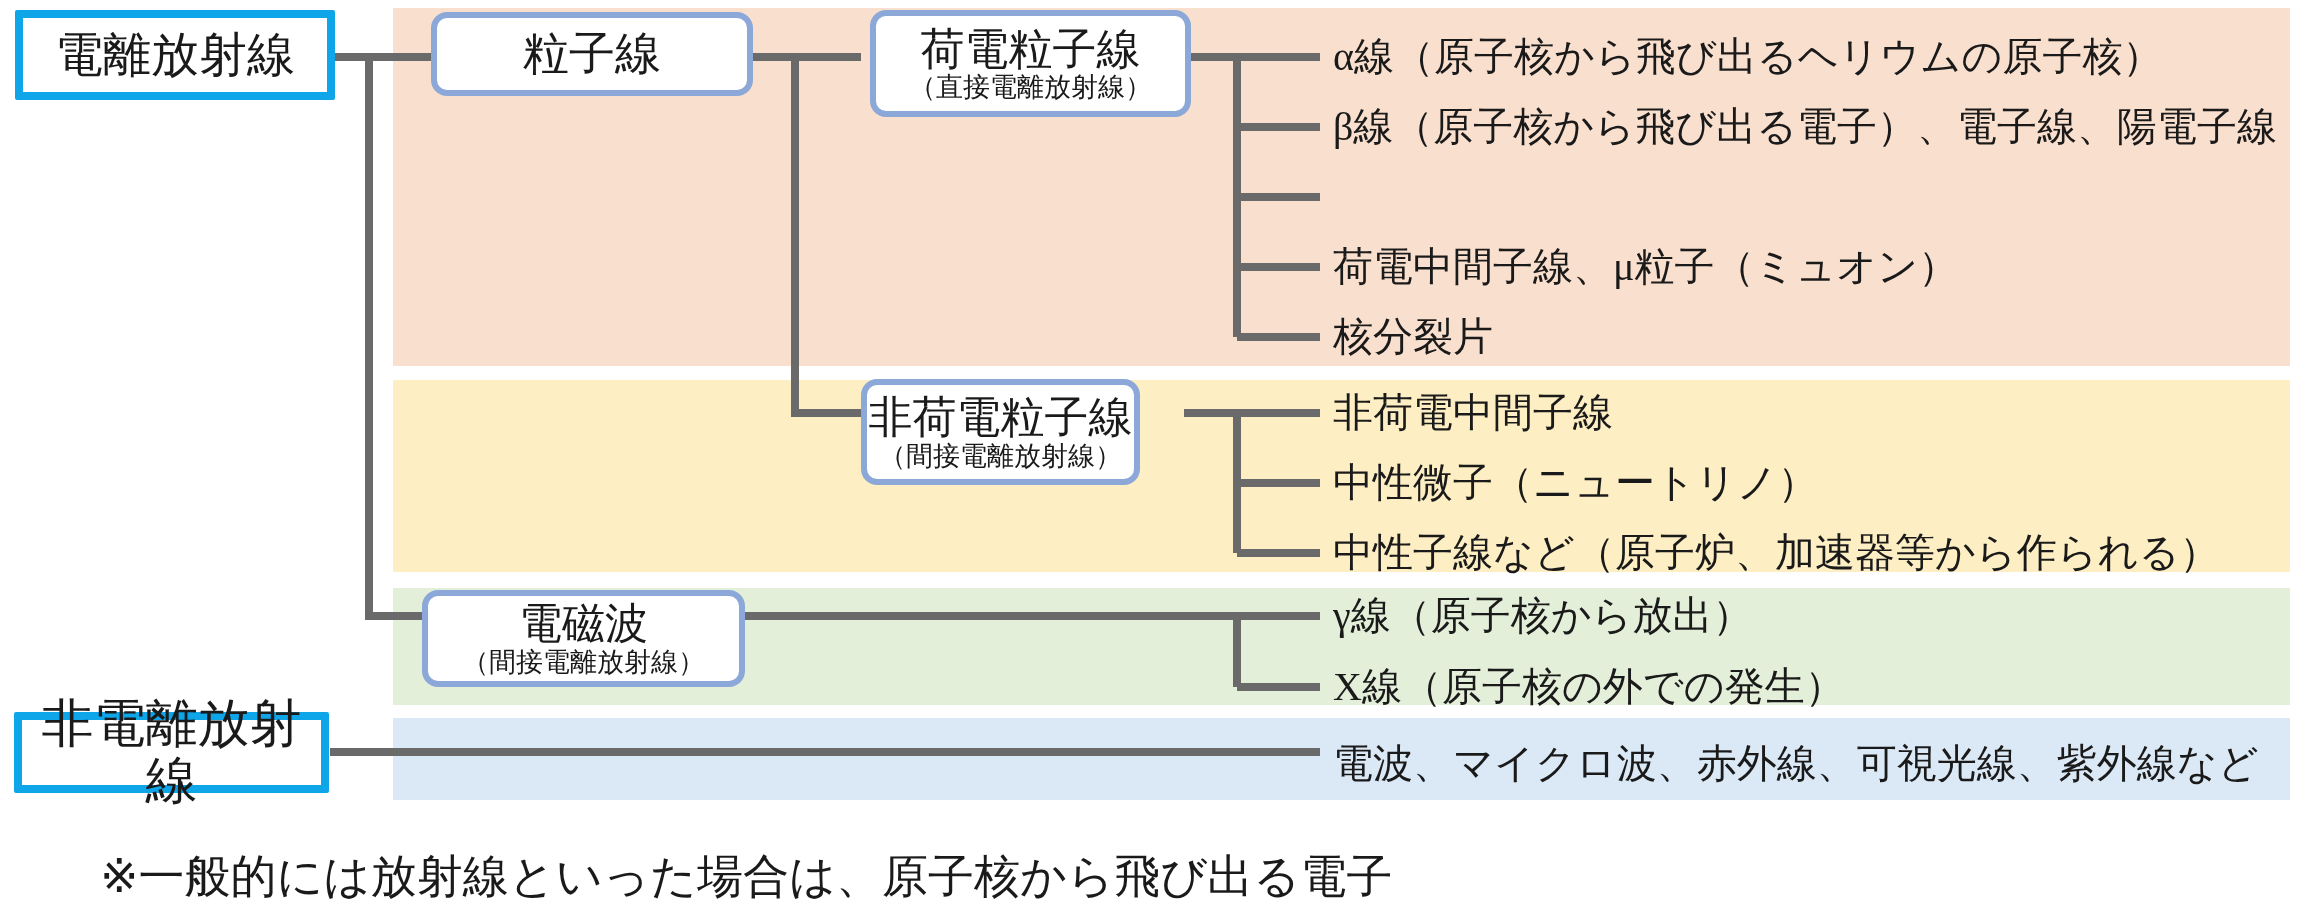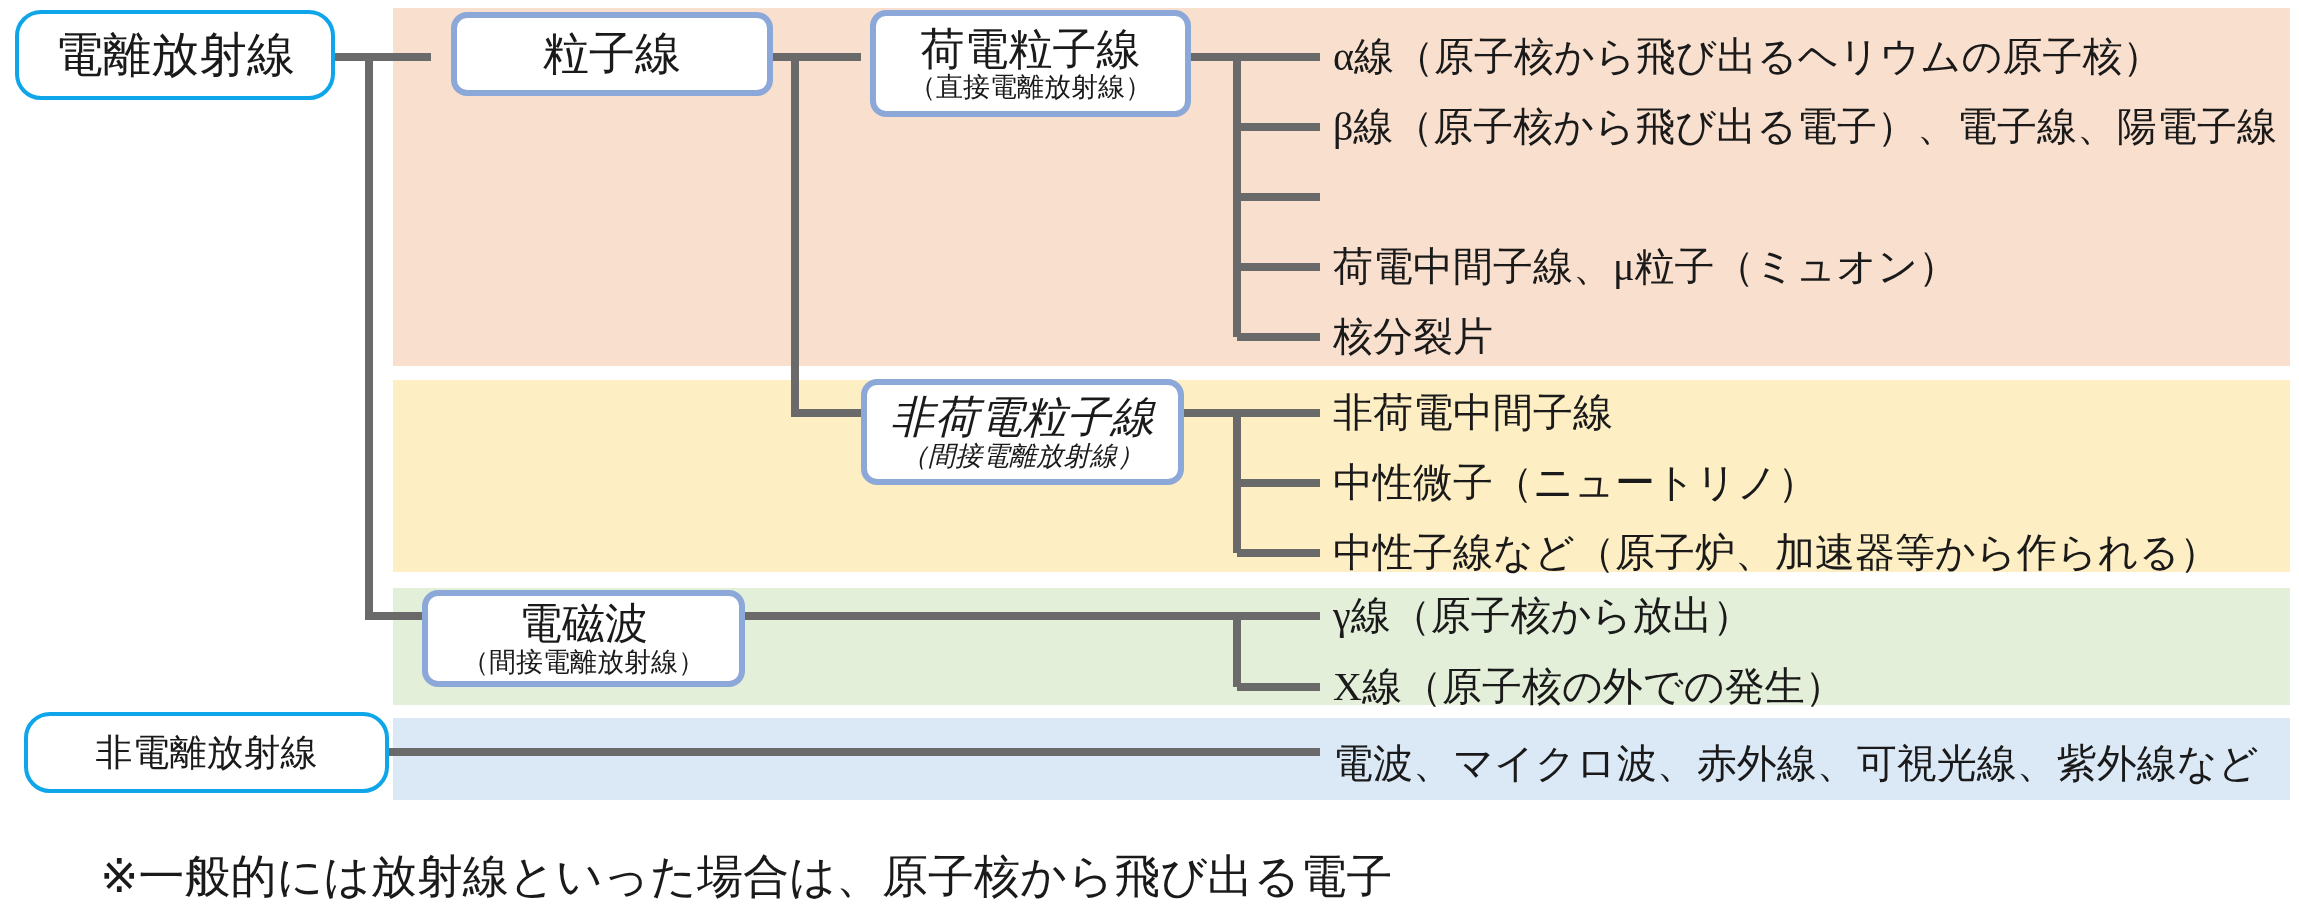--- a/index.html
+++ b/index.html
@@ -25,29 +25,29 @@
     background:#ffffff;
     display:flex;
     flex-direction:column;
     align-items:center;
     justify-content:center;
     text-align:center;
     box-sizing:border-box;
   }
   .node .main{line-height:1.08;}
   .node .sub{line-height:1.05;}
-  .root{border:4px solid #0ea5e9;border-radius:26px;}
+  .root{border:8px solid #0ea5e9;border-radius:2px;}
   .branch{border:6px solid #8ca8d8;border-radius:16px;}
 
   #box-ionizing   {left:15px;  top:10px;  width:320px; height:90px;  font-size:48px;}
-  #box-particle   {left:431px; top:12px;  width:322px; height:84px;  font-size:46px;margin-left:20px;}
+  #box-particle   {left:431px; top:12px;  width:322px; height:84px;  font-size:46px;}
   #box-charged    {left:861px; top:10px;  width:321px; height:107px;margin-left:9px;}
-  #box-uncharged  {left:861px; top:379px; width:323px; height:106px;font-style:italic;}
+  #box-uncharged  {left:861px; top:379px; width:279px; height:106px;}
   #box-em         {left:422px; top:590px; width:323px; height:97px;}
-  #box-nonionizing{left:24px;  top:712px; width:365px; height:81px;  font-size:37px;}
+  #box-nonionizing{left:14px;  top:712px; width:315px; height:81px;  font-size:52px;}
   #box-charged .main,#box-uncharged .main{font-size:44px;}
   #box-em .main{font-size:43px;}
   #box-charged .sub,#box-uncharged .sub,#box-em .sub{font-size:27px;}
 
   .leaf{
     position:absolute;
     left:1333px;
     height:44px;
     line-height:44px;
     font-size:40px;

